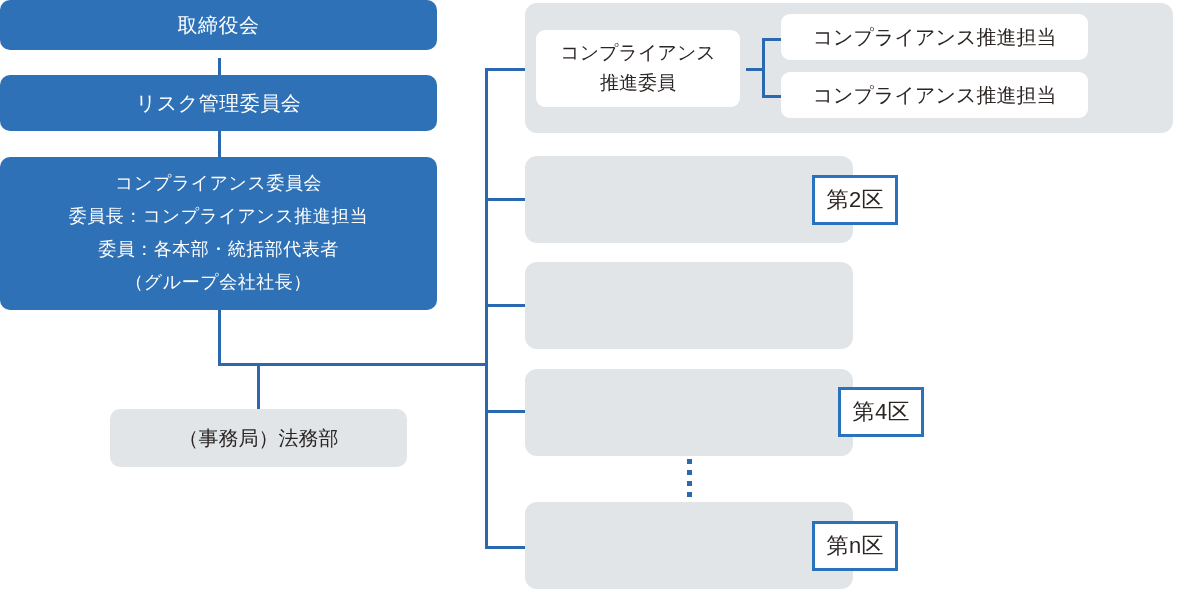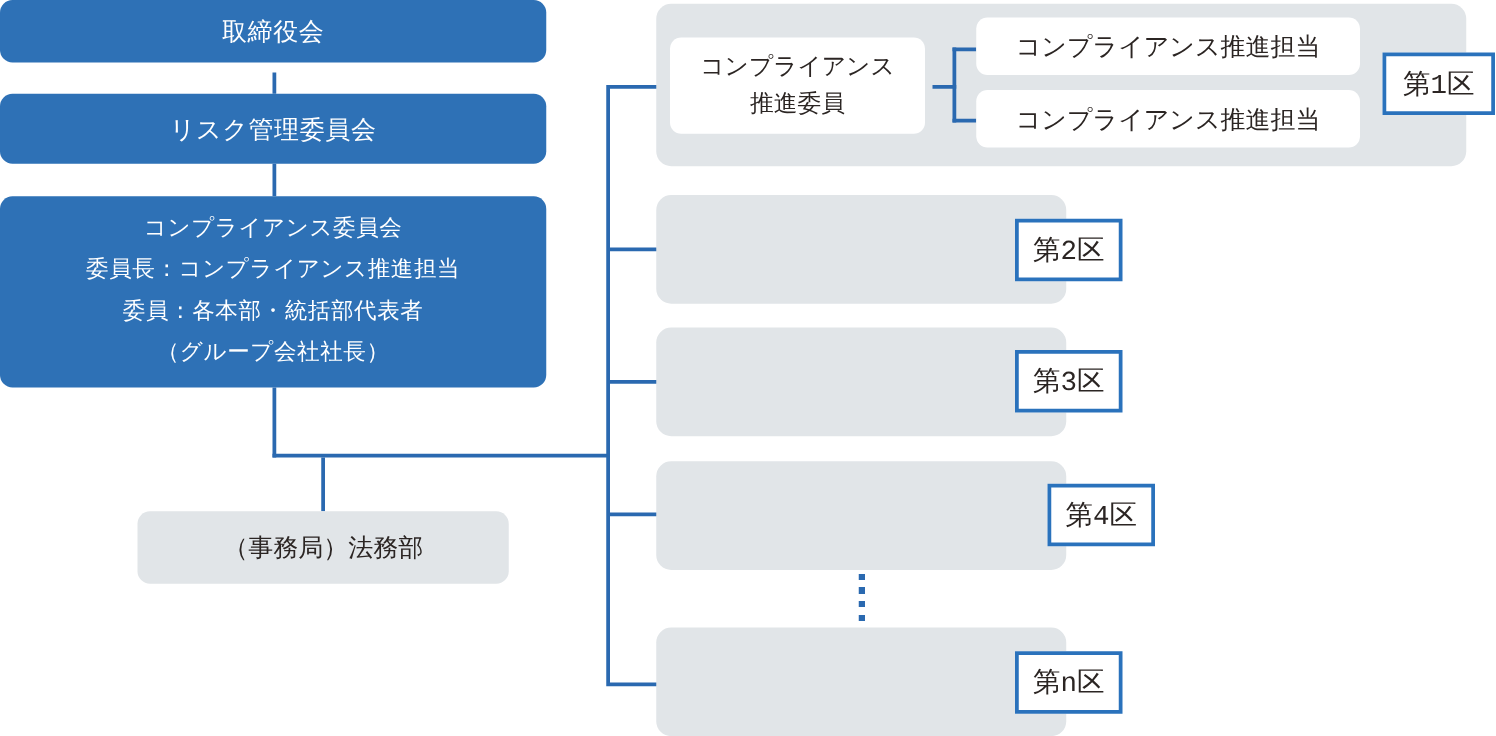--- a/index.html
+++ b/index.html
@@ -137,33 +137,27 @@
   <div class="abs line" style="left:762px; top:38px; width:19px; height:3px;"></div>
   <div class="abs line" style="left:762px; top:95px; width:19px; height:3px;"></div>
 
   <div class="abs box-white staff" style="left:781px; top:14px; width:307px; height:46px;">
     <span>コンプライアンス推進担当</span>
   </div>
   <div class="abs box-white staff" style="left:781px; top:72px; width:307px; height:46px;">
     <span>コンプライアンス推進担当</span>
   </div>
 
-  <div class="abs label-box" style="left:1106px; top:42px; width:90px; height:50px;">
-    <span>第1区</span>
-  </div>
 
   <div class="abs box-gray" style="left:525px; top:156px; width:328px; height:87px; border-radius:12px;"></div>
   <div class="abs label-box" style="left:812px; top:175px; width:86px; height:50px;">
     <span>第2区</span>
   </div>
 
   <div class="abs box-gray" style="left:525px; top:262px; width:328px; height:87px; border-radius:12px;"></div>
-  <div class="abs label-box" style="left:812px; top:280px; width:86px; height:50px;">
-    <span>第3区</span>
-  </div>
 
   <div class="abs box-gray" style="left:525px; top:369px; width:328px; height:87px; border-radius:12px;"></div>
   <div class="abs label-box" style="left:812px; top:387px; width:86px; height:50px;margin-left:26px;">
     <span>第4区</span>
   </div>
 
   <div class="abs dots" style="left:687px; top:459px; width:5px; height:41px;"></div>
 
   <div class="abs box-gray" style="left:525px; top:502px; width:328px; height:87px; border-radius:12px;"></div>
   <div class="abs label-box" style="left:812px; top:521px; width:86px; height:50px;">

